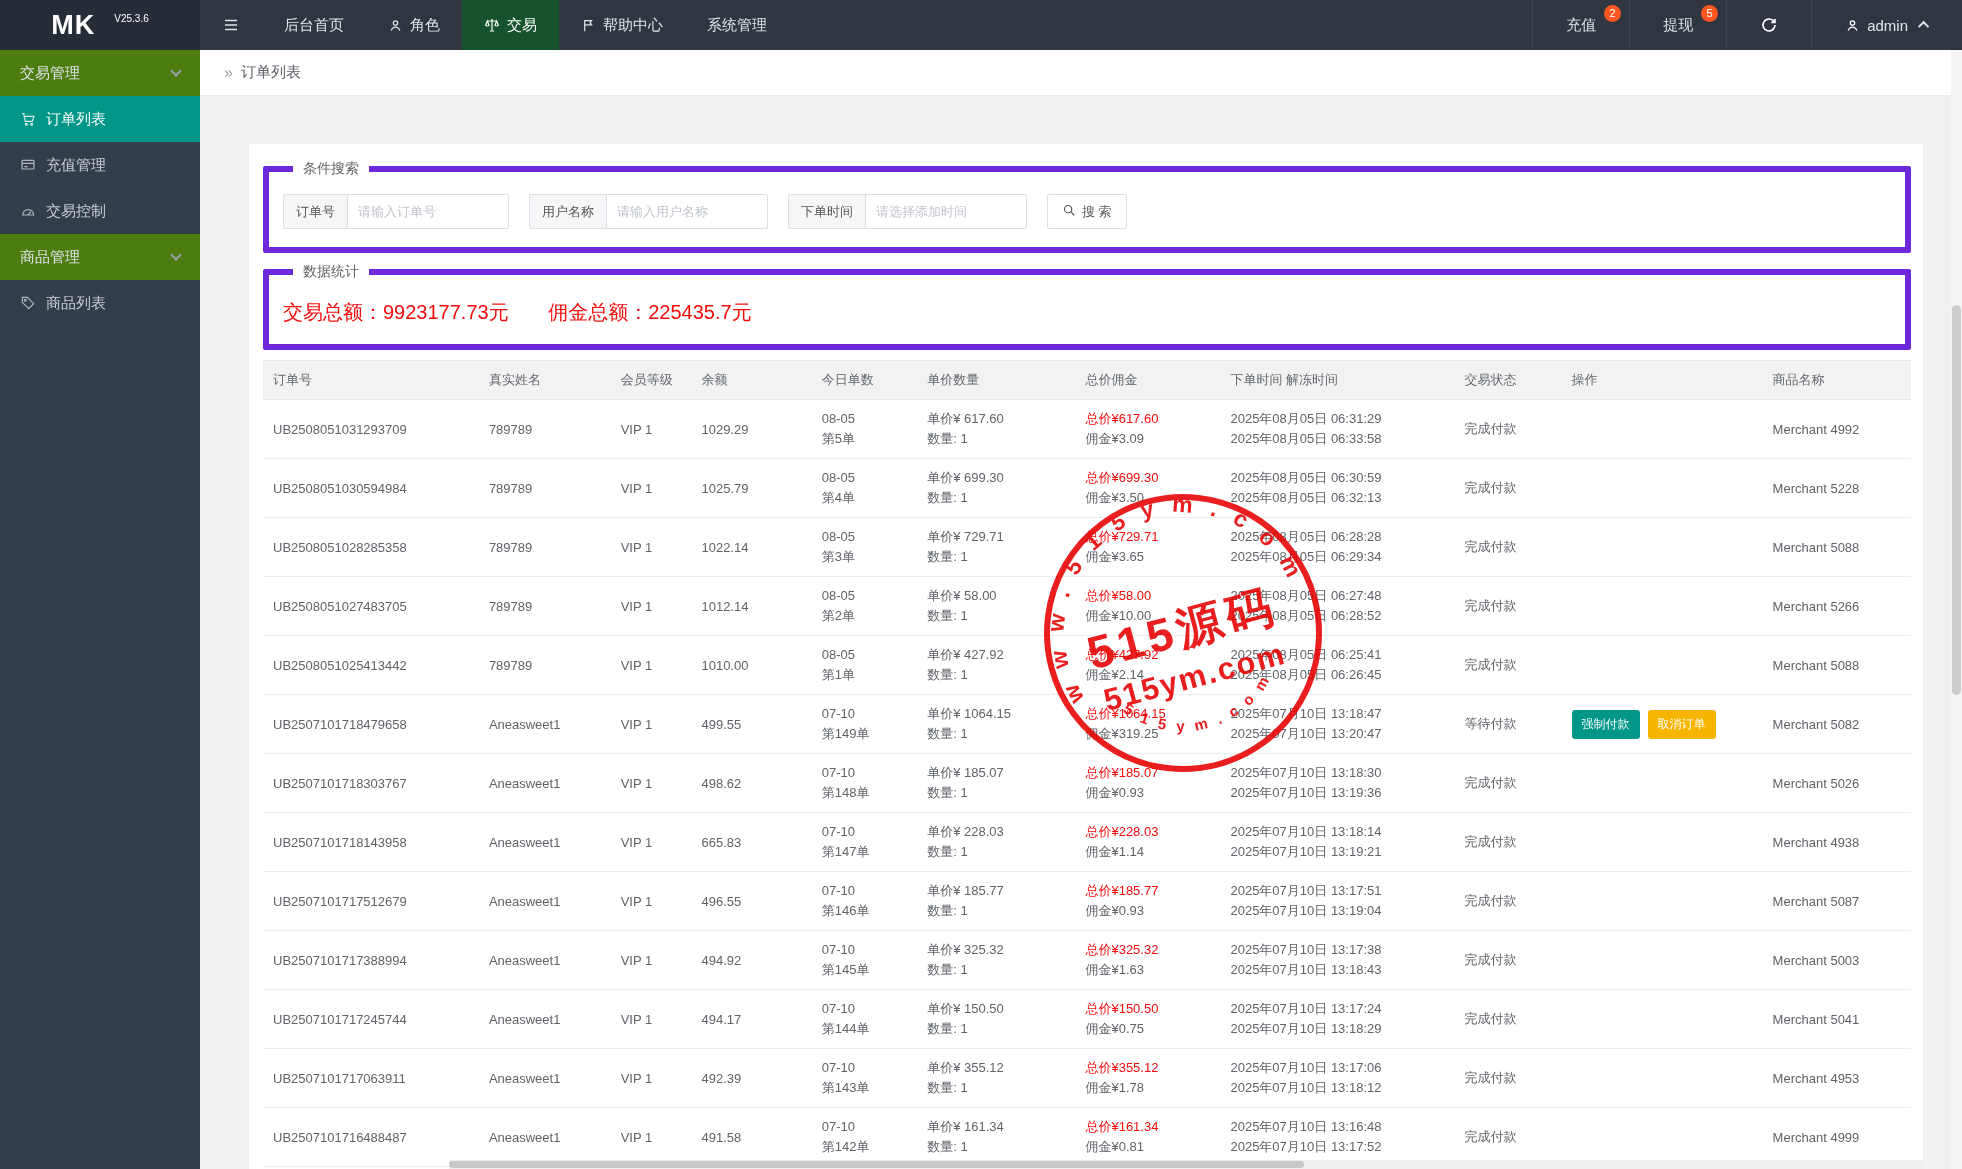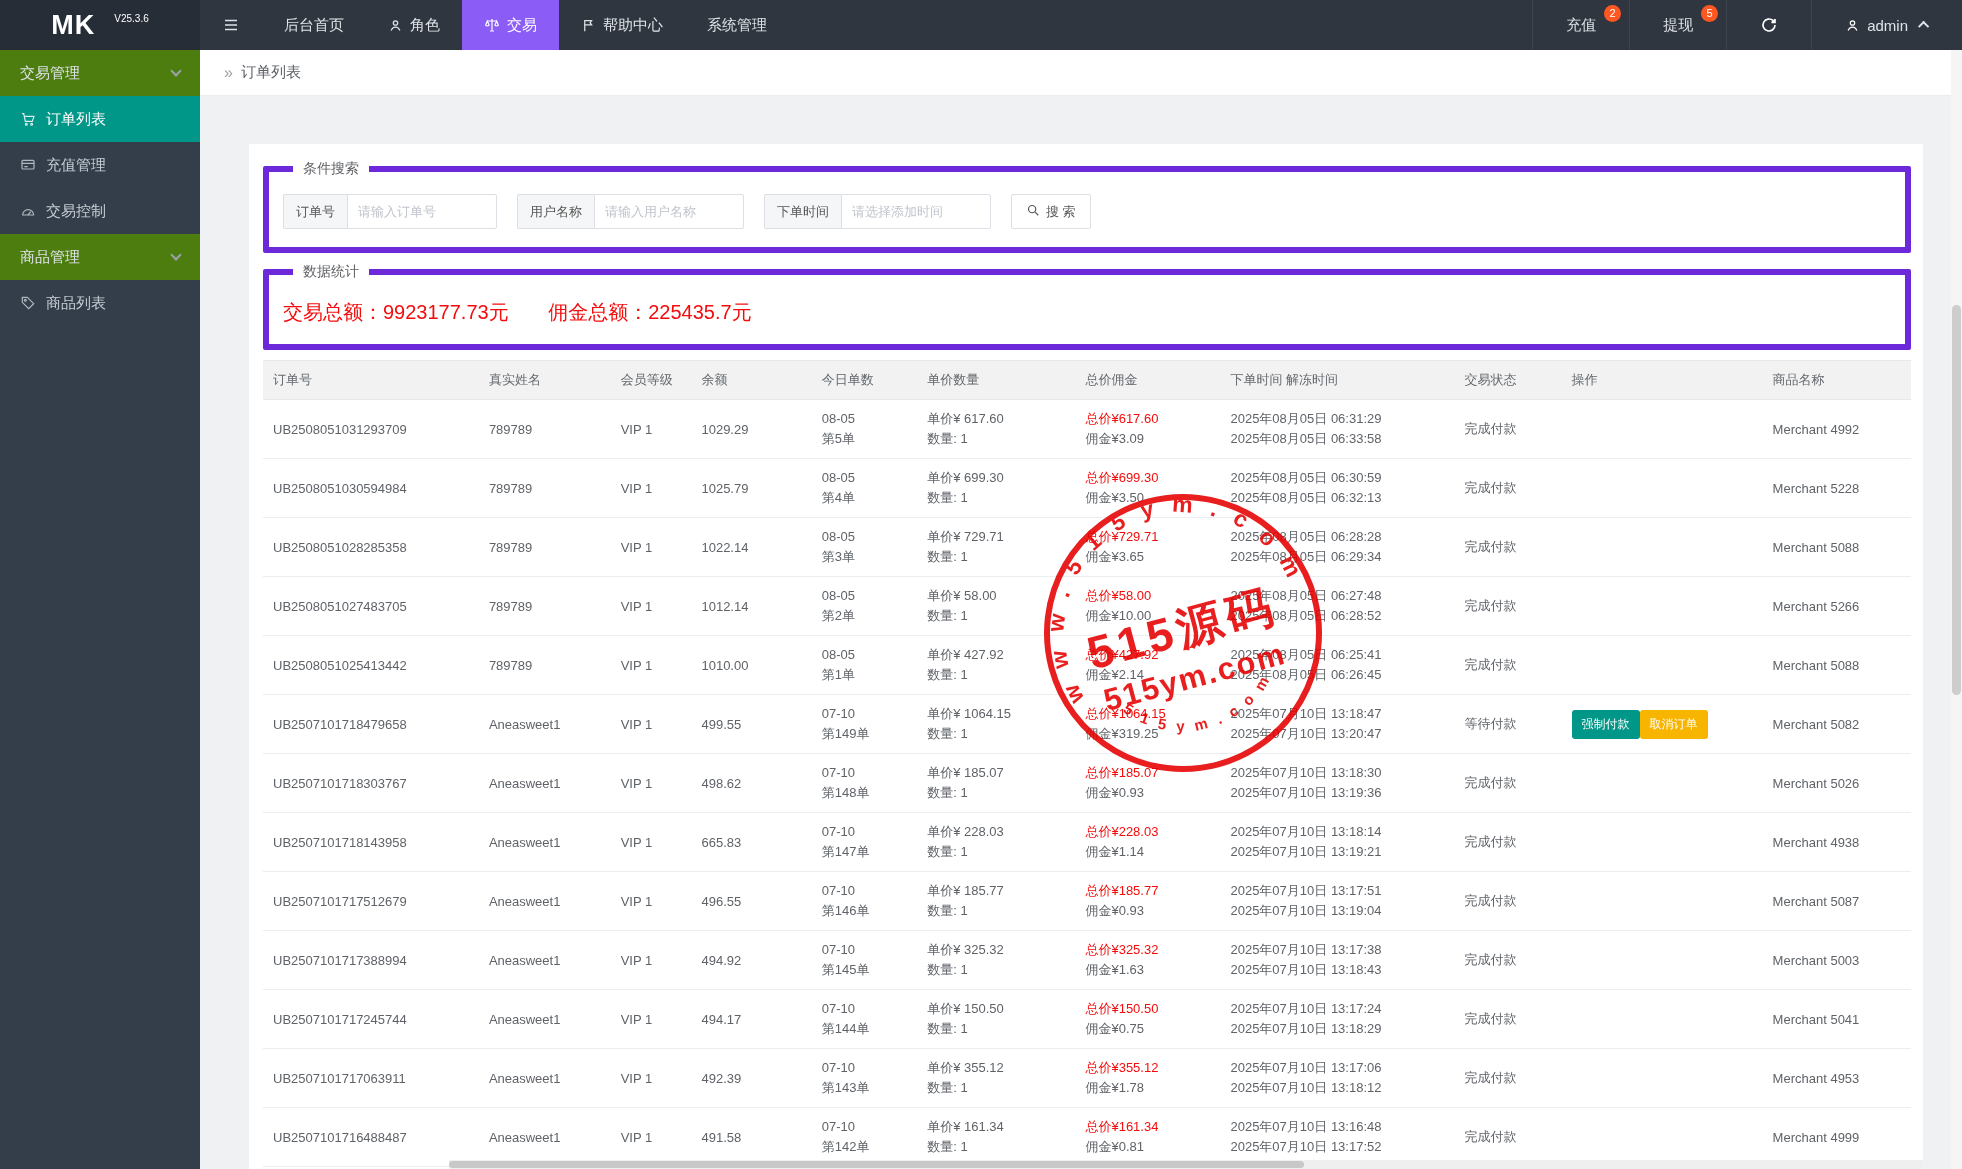--- a/index.html
+++ b/index.html
@@ -5,21 +5,21 @@
   * { margin:0; padding:0; box-sizing:border-box; }
   html,body { width:1962px; height:1169px; overflow:hidden; }
   body { font-family:"Liberation Sans","DejaVu Sans",sans-serif; background:#f0f1f2; position:relative; font-size:13px; color:#5f6368; }
 
   
   .navbar { position:absolute; top:0; left:0; right:0; height:50px; background:#2f3640; display:flex; z-index:20; }
   .logo { width:200px; height:50px; background:#262d36; color:#fff; display:flex; align-items:center; justify-content:center; font-size:27px; font-weight:bold; letter-spacing:1px;gap:16px; }
   .logo sup { font-size:10px; font-weight:normal; margin-left:3px; transform:translateY(-7px); letter-spacing:0; }
   .nav-left { display:flex; align-items:stretch; }
   .nav-item { display:flex; align-items:center; gap:7px; padding:0 22px; color:#dfe3e6; font-size:15px; cursor:pointer; position:relative; }
-  .nav-item.active { background:#8b5cf6; color:#fff; }
+  .nav-item.active { background:#14532d; color:#fff; }
   .nav-item svg { display:block; }
   .nav-right { margin-left:auto; display:flex; align-items:stretch; }
   .nav-right .nav-item { border-left:1px solid rgba(255,255,255,0.07); padding:0 33px; }
   .badge { position:absolute; top:5px; right:8px; min-width:17px; height:17px; line-height:17px; border-radius:9px; background:#ff5722; color:#fff; font-size:11px; text-align:center; padding:0 3px; }
   .caret-up { width:8px; height:8px; border-left:2px solid #dfe3e6; border-top:2px solid #dfe3e6; transform:rotate(45deg) translateY(2px); margin-left:6px; }
 
   
   .sidebar { position:absolute; top:50px; left:0; bottom:0; width:200px; background:#333e4a; z-index:15; }
   .menu-group-title { height:46px; display:flex; align-items:center; justify-content:space-between; padding:0 20px; background:#4d7c0f; color:#dde2e7; font-size:15px; cursor:pointer; }
   .chev-down { width:8px; height:8px; border-right:2px solid #9aa3ac; border-bottom:2px solid #9aa3ac; transform:rotate(45deg); margin-top:-4px; }
@@ -33,38 +33,38 @@
   .breadcrumb .bc-symbol { color:#9aa0a6; margin-right:8px; font-size:16px; }
 
   .card { position:absolute; top:94px; left:49px; right:39px; bottom:-40px; background:#fff; padding:16px 12px 0 14px; }
 
   fieldset { border:6px solid #6d28d9; border-radius:2px; padding:14px 14px 18px; margin-bottom:10px; }
   legend { font-size:14px; color:#606266; padding:0 10px; margin-left:10px; }
 
   .search-row { display:flex; align-items:center; gap:20px; margin-top:2px; }
   .input-group { display:flex; align-items:stretch; height:35px; }
   .input-label { background:#f5f6f7; border:1px solid #dcdfe3; border-right:none; padding:0 12px; display:flex; align-items:center; font-size:13px; color:#555; white-space:nowrap; border-radius:2px 0 0 2px; }
-  .input-group input { border:1px solid #dcdfe3; width:150px; padding:0 10px; font-size:13px; color:#0f172a; outline:none; border-radius:0 2px 2px 0; font-family:inherit; }
+  .input-group input { border:1px solid #dcdfe3; width:162px; padding:0 10px; font-size:13px; color:#0f172a; outline:none; border-radius:0 2px 2px 0; font-family:inherit; }
   .input-group input::placeholder { color:#c0c4cc; }
   .search-btn { display:flex; align-items:center; gap:6px; height:35px; padding:0 14px; background:#fff; border:1px solid #dcdfe3; border-radius:2px; font-size:13px; color:#555; cursor:pointer; font-family:inherit; }
 
   .stats-line { font-size:20px; color:#f40c0c; margin-top:4px; }
   .stats-line .stat-pair { margin-right:34px; }
 
   
   table { width:100%; border-collapse:collapse; table-layout:fixed; }
   thead th { background:#f2f2f2; border-top:1px solid #e7e7e7; border-bottom:1px solid #e7e7e7; font-weight:normal; color:#63686e; font-size:13px; text-align:left; padding:10px 10px; height:35px; white-space:nowrap; overflow:hidden; }
   tbody td { border-bottom:1px solid #ebeef0; padding:9px 10px; height:59px; font-size:13px; color:#5f6368; vertical-align:middle; overflow:hidden; white-space:nowrap; }
   tbody td .line { line-height:20px; }
   .red { color:#f40c0c; }
   th:nth-child(1){width:13.1%} th:nth-child(2){width:8.0%} th:nth-child(3){width:4.9%}
   th:nth-child(4){width:7.3%} th:nth-child(5){width:6.4%} th:nth-child(6){width:9.6%}
   th:nth-child(7){width:8.8%} th:nth-child(8){width:14.2%} th:nth-child(9){width:6.5%}
   th:nth-child(10){width:12.2%} th:nth-child(11){width:9.0%}
-  .btn { border:none; border-radius:3px; color:#fff; font-size:12px; padding:6px 10px; cursor:pointer; font-family:inherit; }
+  .btn { border:none; border-radius:3px; color:#fff; font-size:12px; padding:6px 10px; margin-right:8px; cursor:pointer; font-family:inherit; }
   .btn-primary { background:#009688; }
   .btn-warning { background:#f7b500; }
 
   
   .stamp { position:absolute; left:823px; top:423px; width:320px; height:320px; z-index:10; pointer-events:none; opacity:.88; }
 
   
   .v-scroll { position:absolute; top:50px; right:0; bottom:0; width:11px; background:#f5f5f5; z-index:30; }
   .v-thumb { position:absolute; top:255px; left:1px; width:9px; height:390px; background:#cdcdcd; border-radius:5px; }
   .h-scroll { position:absolute; left:249px; right:39px; bottom:0; height:9px; background:#efefef; z-index:30; }

